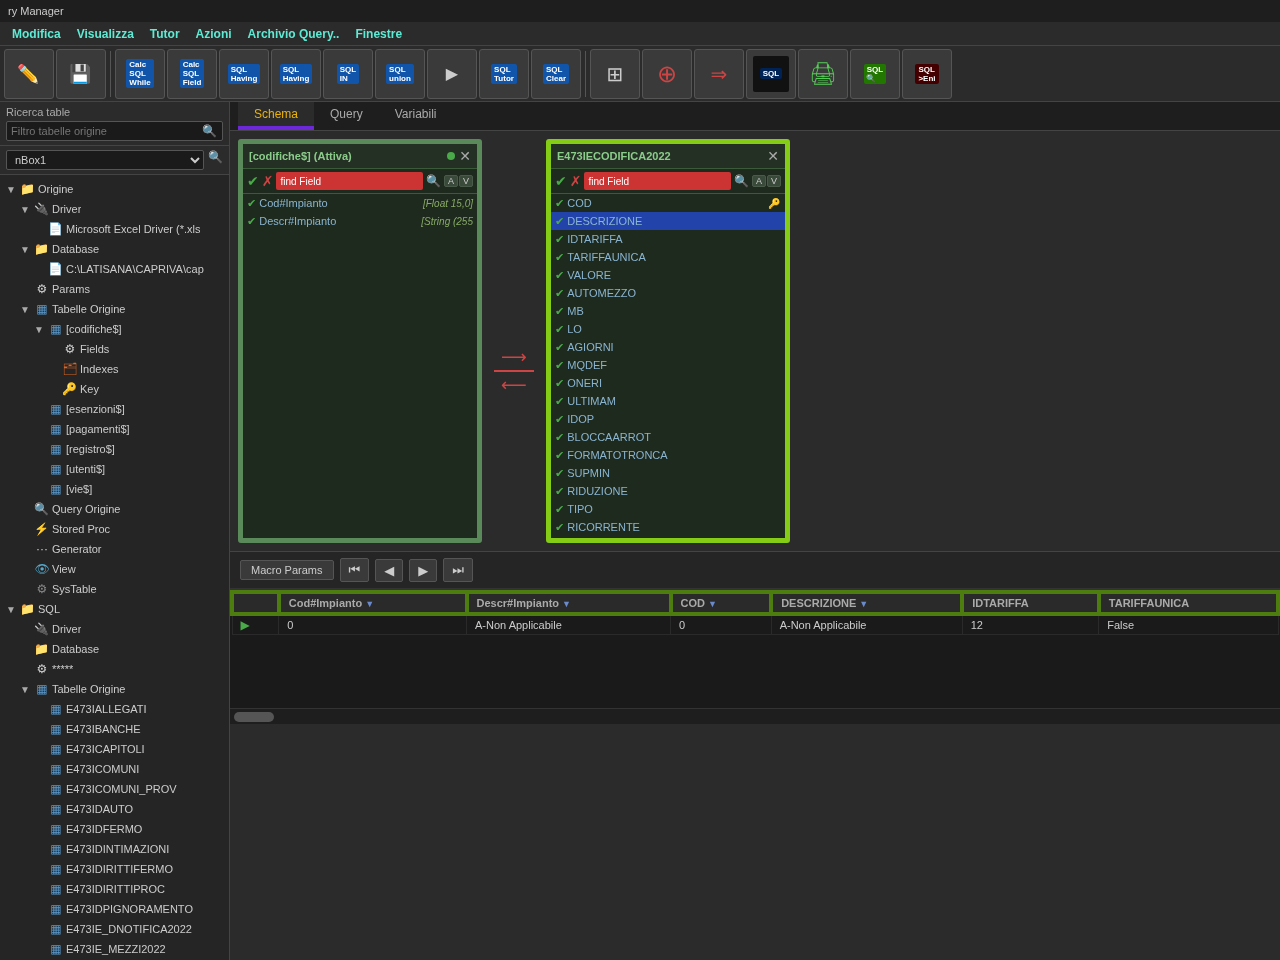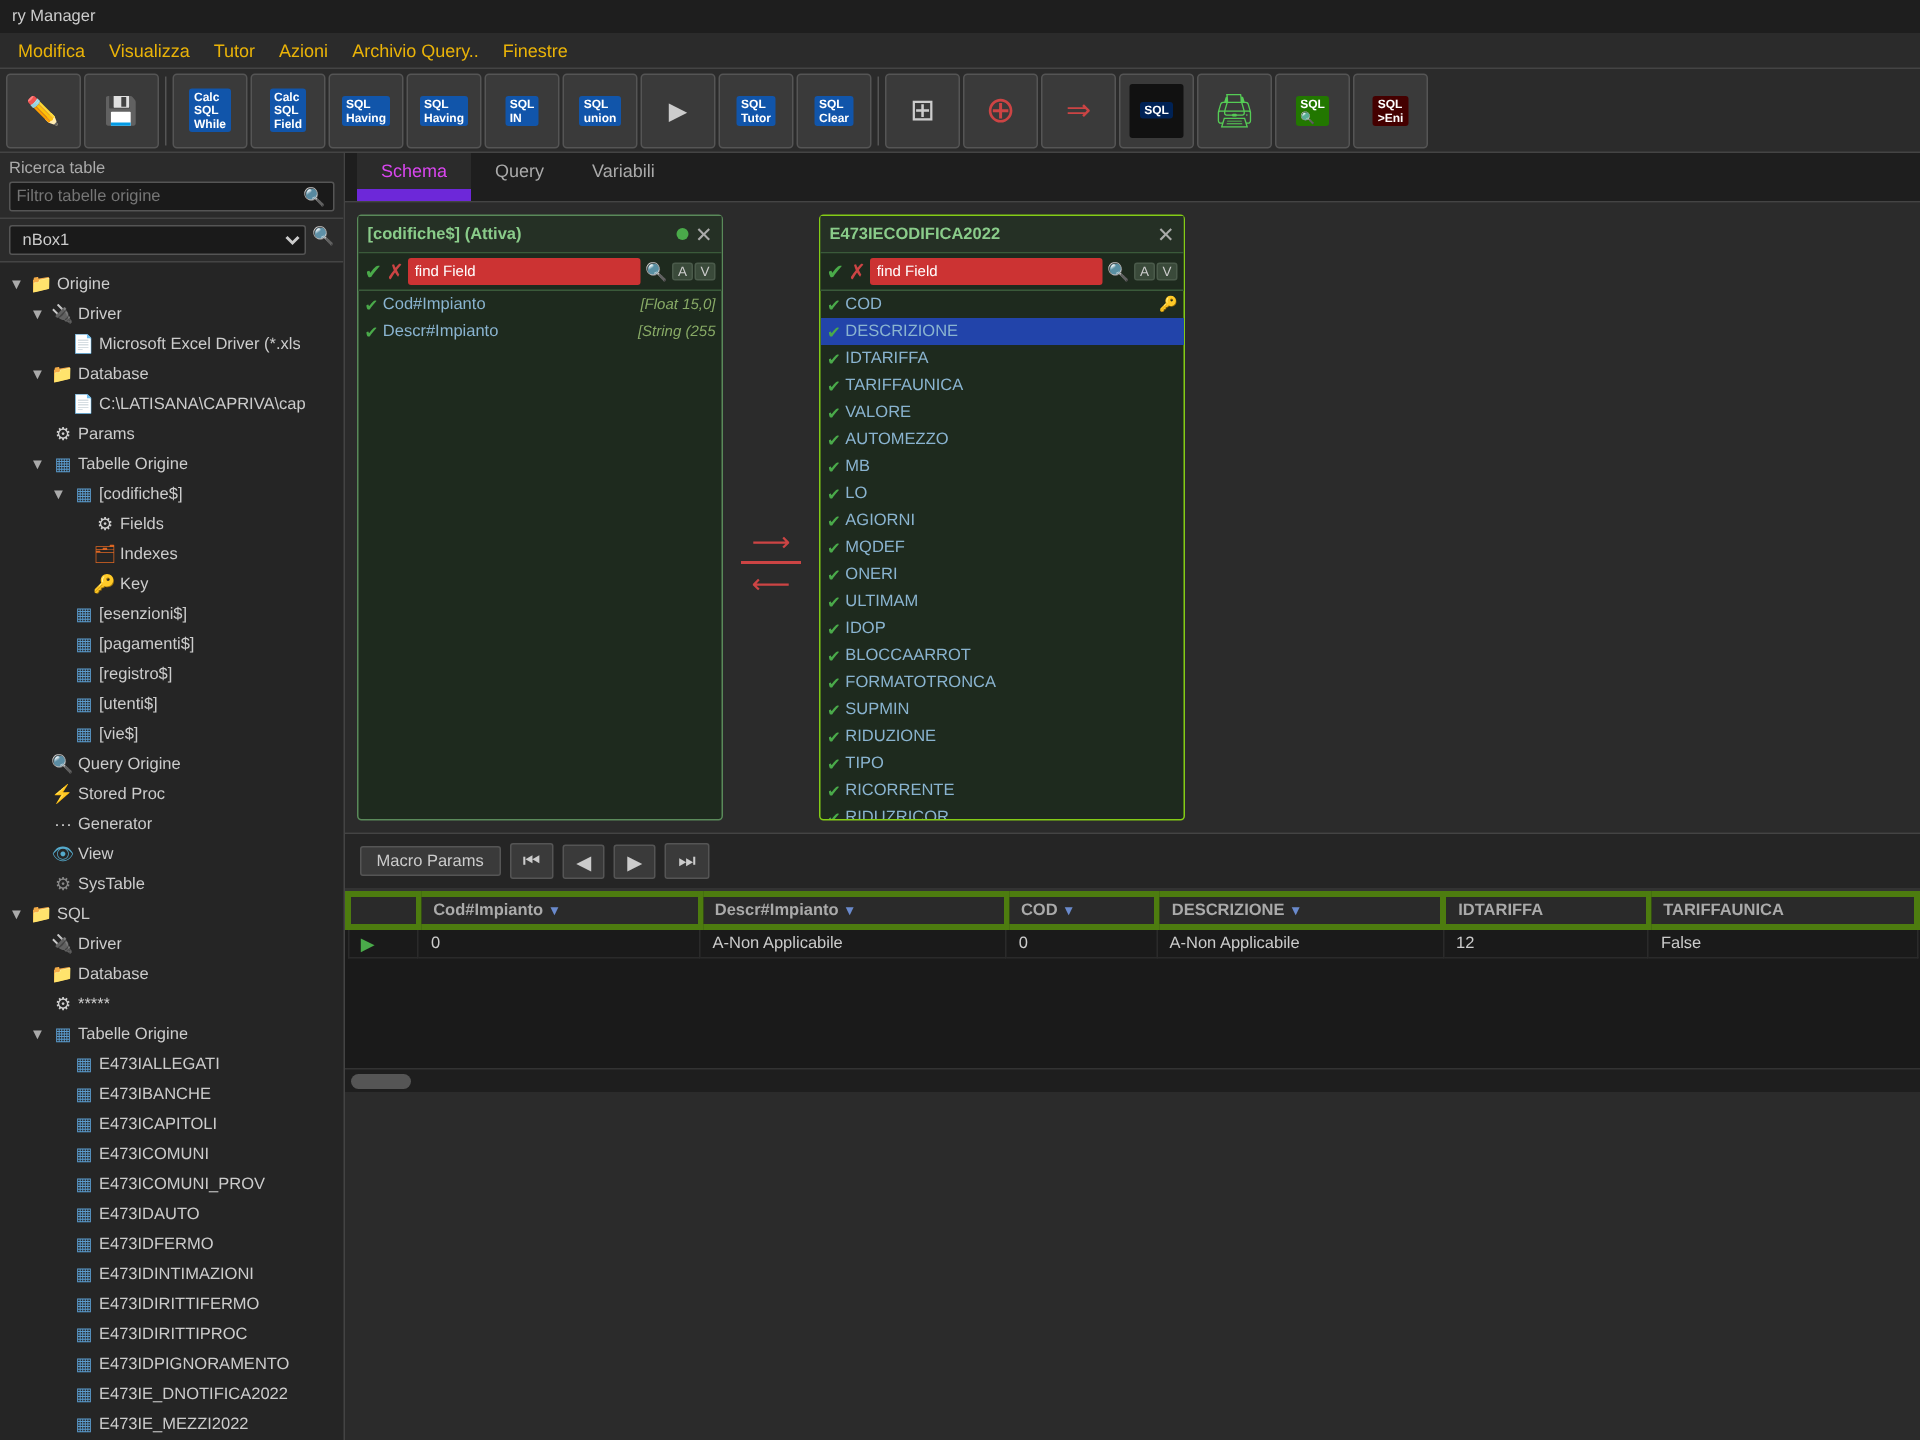--- a/index.html
+++ b/index.html
@@ -29,22 +29,23 @@
       background: #2b2b2b;
       height: 24px;
       display: flex;
       align-items: center;
       padding: 0 4px;
       border-bottom: 1px solid #444;
     }
     .menu-bar span {
       padding: 2px 8px;
       cursor: pointer;
-      color: #eab308;
+      color: #5eead4;
       font-size: 12px;
+      font-weight: bold;
     }
 
     
     .toolbar {
       background: #2b2b2b;
       height: 56px;
       display: flex;
       align-items: center;
       padding: 2px 4px;
       border-bottom: 1px solid #444;
@@ -208,22 +209,22 @@
       padding: 0 8px;
     }
     .tab {
       padding: 5px 16px;
       cursor: pointer;
       color: #aaa;
       font-size: 12px;
       border-bottom: 2px solid transparent;
     }
     .tab.active {
-      color: #d946ef;
-      border-bottom: 8px solid #6d28d9;
+      color: #eab308;
+      border-bottom: 4px solid #6d28d9;
       background: #2b2b2b;
     }
 
     
     .schema-area {
       flex: 1;
       display: flex;
       flex-direction: column;
       overflow: hidden;
     }
@@ -233,21 +234,21 @@
       padding: 8px;
       gap: 12px;
       height: 420px;
       overflow-x: auto;
     }
 
     .table-card {
       width: 244px;
       min-width: 200px;
       background: #1e2a1e;
-      border: 1px solid #84cc16;
+      border: 5px solid #84cc16;
       border-radius: 3px;
       display: flex;
       flex-direction: column;
       flex-shrink: 0;
     }
     .table-card.active-table {
       border-color: #5a8a5a;
     }
 
     .table-card-header {

